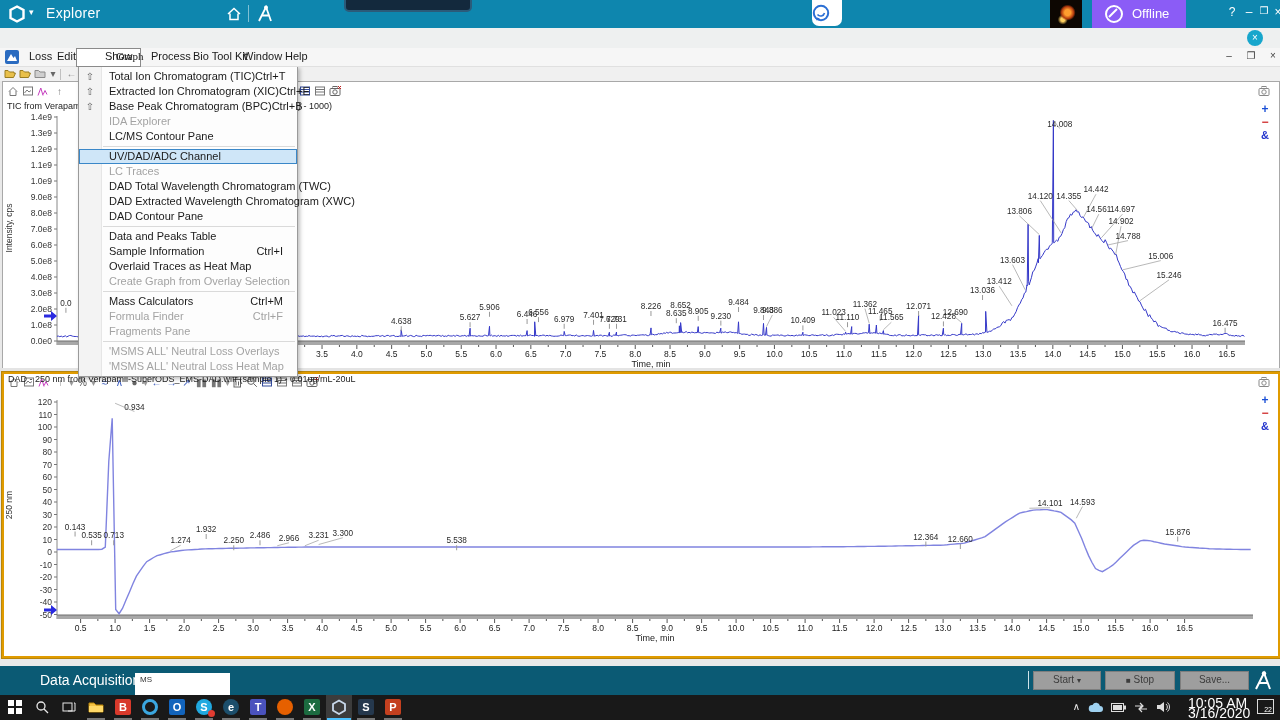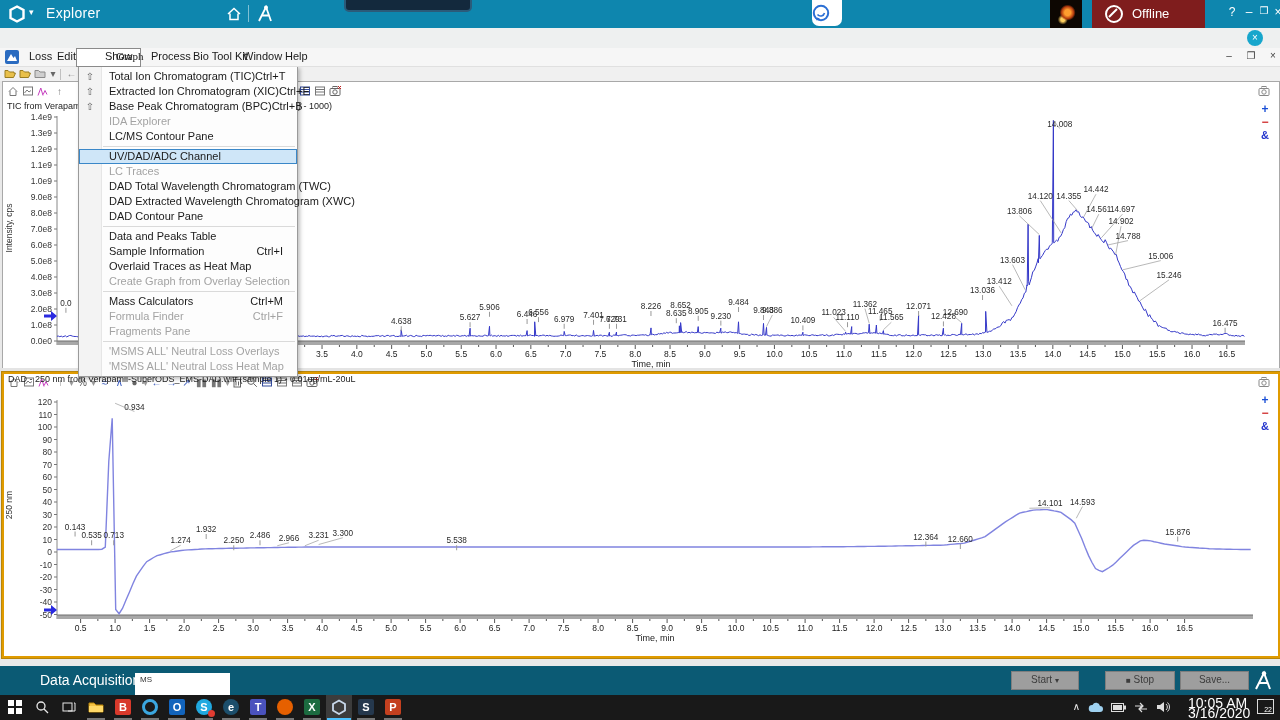--- a/index.html
+++ b/index.html
@@ -6,21 +6,21 @@
   #app{position:relative;width:1280px;height:720px;overflow:hidden;background:#e9e9e9;font-family:"Liberation Sans",sans-serif;}
   .abs{position:absolute;}
   
   #titlebar{position:absolute;left:0;top:0;width:1280px;height:28px;background:#0e86ae;z-index:30;}
   #titlebar .t{color:#fff;}
   #app-title{position:absolute;left:46px;top:5px;font-size:14px;color:#fff;letter-spacing:.3px;}
   #tooltip-remnant{position:absolute;left:344px;top:-6px;width:124px;height:14px;background:#13293d;border:2px solid #2b5b7a;border-radius:5px;}
   #chat-tab{position:absolute;left:812px;top:0;width:30px;height:26px;background:#fff;border-radius:0 0 7px 7px;}
   #flame{position:absolute;left:1050px;top:0;width:32px;height:28px;background:#0d0702;
      background-image:radial-gradient(circle at 55% 45%, #ff9d2e 0 3px, #b53c0e 6px, transparent 8px),radial-gradient(circle at 40% 70%, #ffcf5e 0 2px, transparent 5px);}
-  #offline-seg{position:absolute;left:1092px;top:0;width:94px;height:28px;background:#7f1d1d;color:#fff;padding-left:19px;}
+  #offline-seg{position:absolute;left:1092px;top:0;width:94px;height:28px;background:#8b5cf6;color:#fff;}
   #offline-label{position:absolute;left:40px;top:6px;font-size:13px;}
   .wctl{position:absolute;top:5px;color:#fff;font-size:12px;width:16px;text-align:center;cursor:default;}
   
   #substrip{position:absolute;left:0;top:28px;width:1280px;height:20px;background:#eef0f0;z-index:29;border-bottom:1px solid #dcdcdc;}
   #doc-close{position:absolute;left:1247px;top:2px;width:16px;height:16px;border-radius:9px;background:#17a6cc;color:#fff;font-size:10px;line-height:16px;text-align:center;}
   
   #menubar{position:absolute;left:0;top:48px;width:1280px;height:18px;background:#f6f6f6;z-index:29;border-bottom:1px solid #e0e0e0;}
   .mitem{position:absolute;top:0;height:17px;line-height:17px;font-size:11px;color:#1a1a1a;padding:0 7px;}
   .mitem.active{background:#fff;border:1px solid #8a8a8a;line-height:15px;}
   .ccl{position:absolute;top:2px;font-size:10px;color:#444;width:14px;text-align:center;}
@@ -710,21 +710,21 @@
       <div class="menu-row dis">
         <span class="gut"></span>
         <span class="lab">'MSMS ALL' Neutral Loss Heat Map</span>
       </div>
     </div>
 
   <div id="da-bar">
     <span id="da-title">Data Acquisition</span>
     <div id="ms-tab">MS</div>
     <div id="da-divider"></div>
-    <div class="da-btn" style="left:1011px;width:66px"><span>Start</span> <span style="font-size:8px">▾</span></div>
+    <div class="da-btn" style="left:1033px;width:66px"><span>Start</span> <span style="font-size:8px">▾</span></div>
     <div class="da-btn" style="left:1105px;width:68px"><span style="font-size:8px">■</span> <span>Stop</span></div>
     <div class="da-btn" style="left:1180px;width:67px"><span>Save...</span></div>
     <svg class="abs" style="left:1252px;top:4px" width="22" height="22">
         <path d="M4,19 L12,3 L18,19 M7,13 L16,13" fill="none" stroke="#fff" stroke-width="2"></path>
         <circle cx="12" cy="3.5" r="2.2" fill="#fff"></circle>
       </svg>
   </div>
 
   <div id="taskbar">
     <div id="taskbar-icons">

